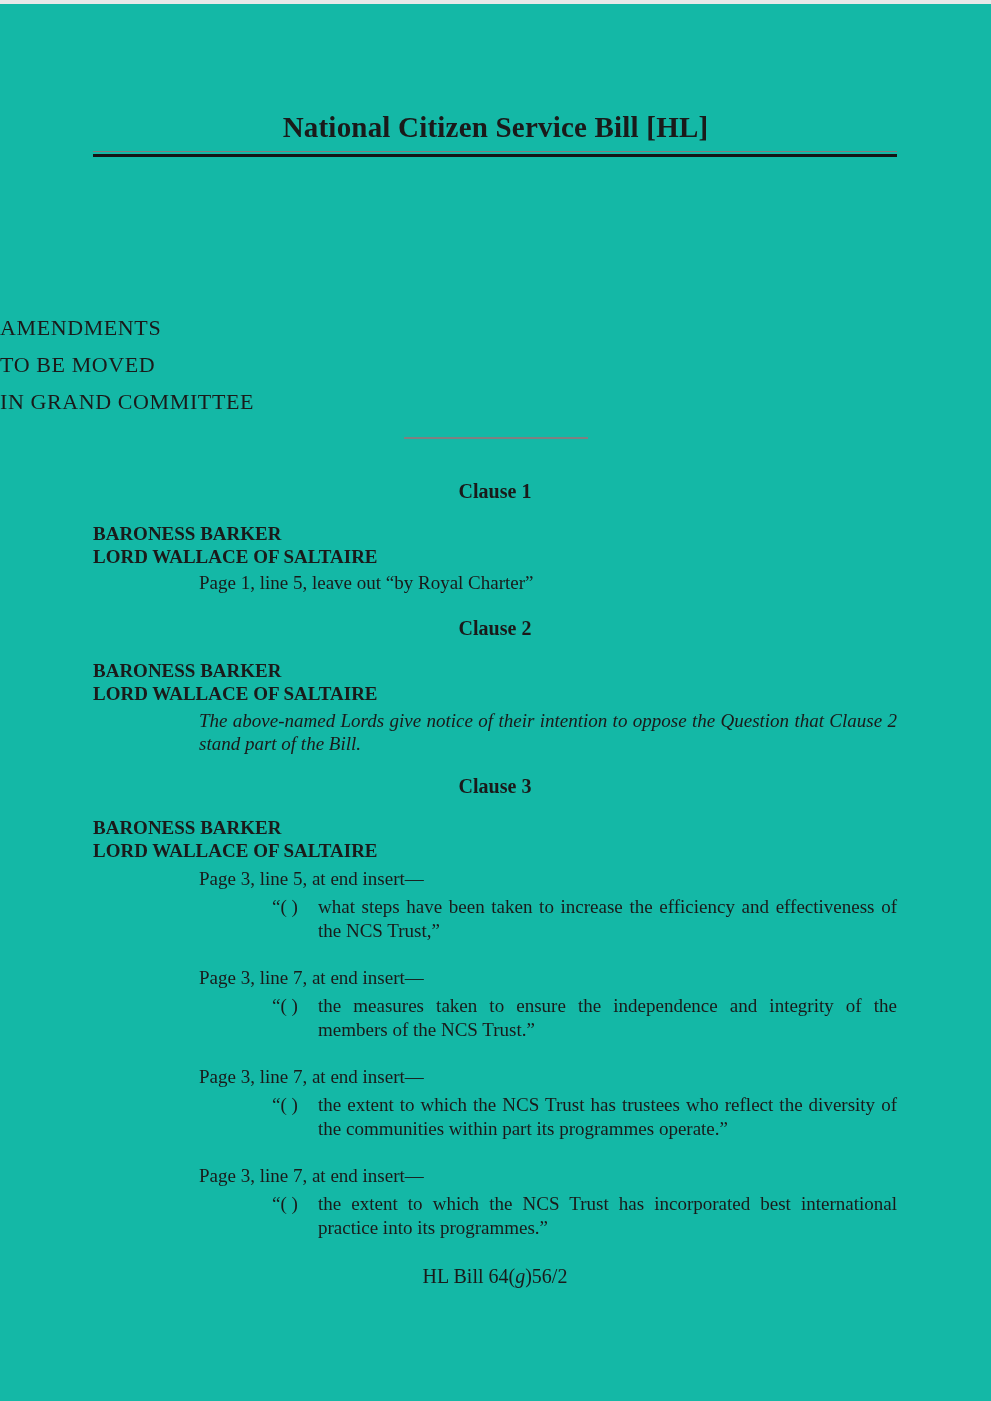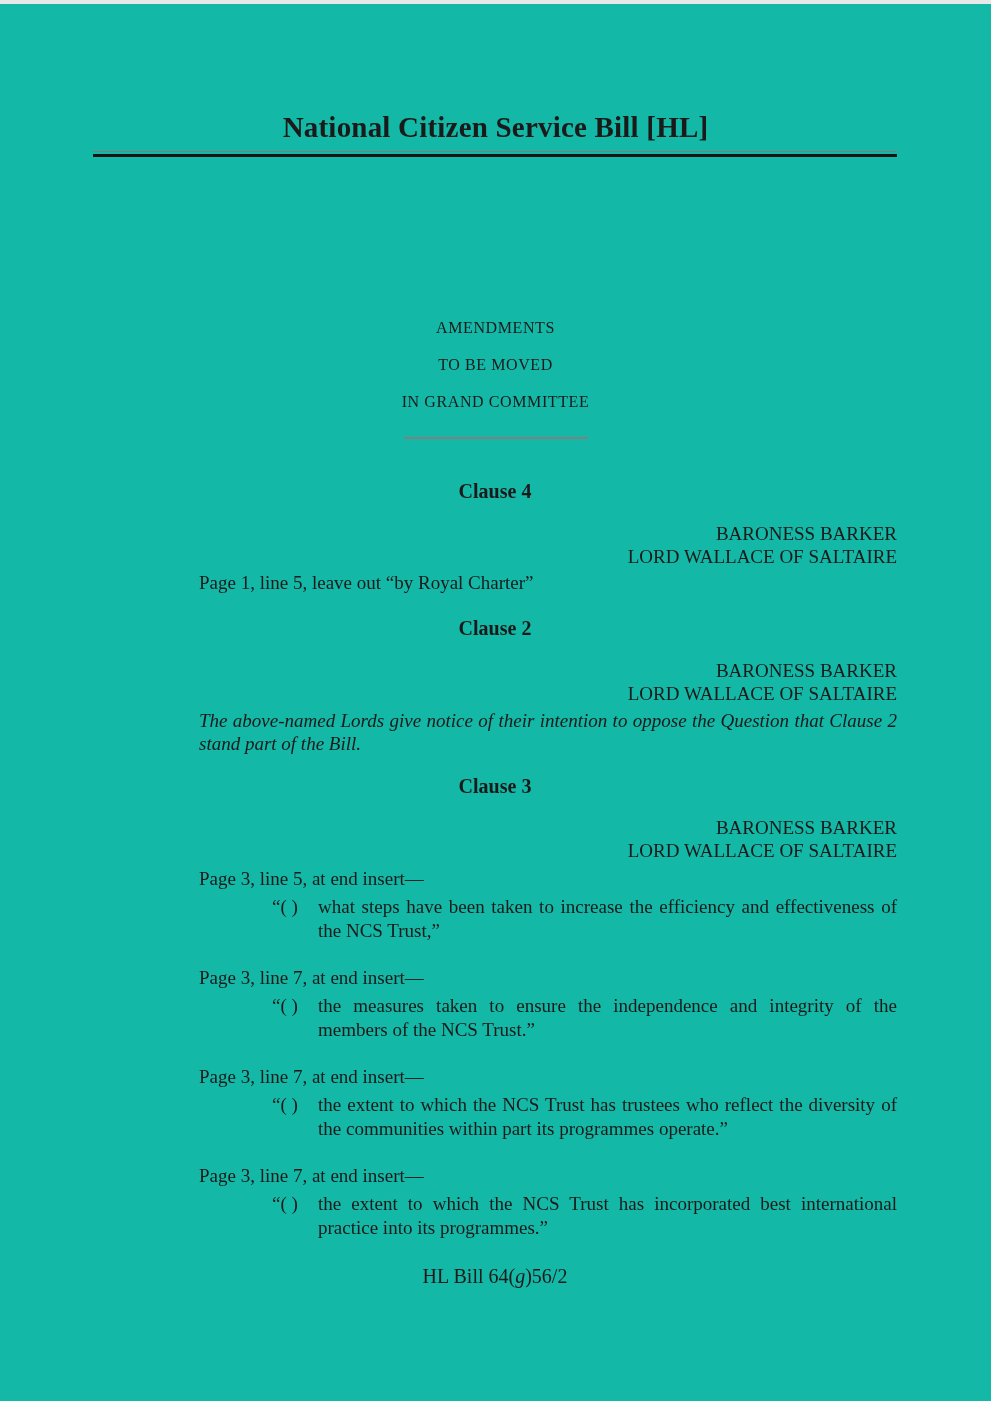--- a/index.html
+++ b/index.html
@@ -42,22 +42,22 @@
     height: 3px;
     background: #141414;
   }
 
   
   .heading-block {
     position: absolute;
     top: 305px;
     left: 0;
     right: 0;
-    text-align: center;
-    font-size: 16px;
+    text-align: left;
+    font-size: 22px;
     line-height: 37px;
     letter-spacing: 0.6px;
   }
   .short-rule {
     position: absolute;
     top: 433px;
     left: 50%;
     transform: translateX(-50%);
     width: 184px;
     border-top: 2px solid #808080;
@@ -74,23 +74,24 @@
   .clause-head {
     text-align: center;
     font-size: 20px;
     font-weight: bold;
     line-height: 24px;
     margin-bottom: 19px;
   }
   .section-2 .clause-head { margin-top: 21px; }
   .section-6 .clause-head { margin-top: 19px; margin-bottom: 18px; }
   .sponsors {
-    text-align: right;
+    text-align: left;
     line-height: 23px;
     margin-bottom: 3px;
+    font-weight: bold;
   }
   .page-line {
     padding-left: 106px;
     line-height: 24px;
   }
   .notice {
     margin-left: 106px;
     margin-top: 4px;
     font-style: italic;
     line-height: 23px;
@@ -142,21 +143,21 @@
     <div>AMENDMENTS</div>
     <div>TO BE MOVED</div>
     <div>IN GRAND COMMITTEE</div>
   </div>
 
   <div class="short-rule"></div>
 
   <div class="content">
 
     <div class="section-1">
-      <div class="clause-head">Clause 4</div>
+      <div class="clause-head">Clause 1</div>
       <div class="sponsors">
         <div>BARONESS BARKER</div>
         <div>LORD WALLACE OF SALTAIRE</div>
       </div>
       <div class="page-line">Page 1, line 5, leave out “by Royal Charter”</div>
     </div>
 
     <div class="section-2">
       <div class="clause-head">Clause 2</div>
       <div class="sponsors">

